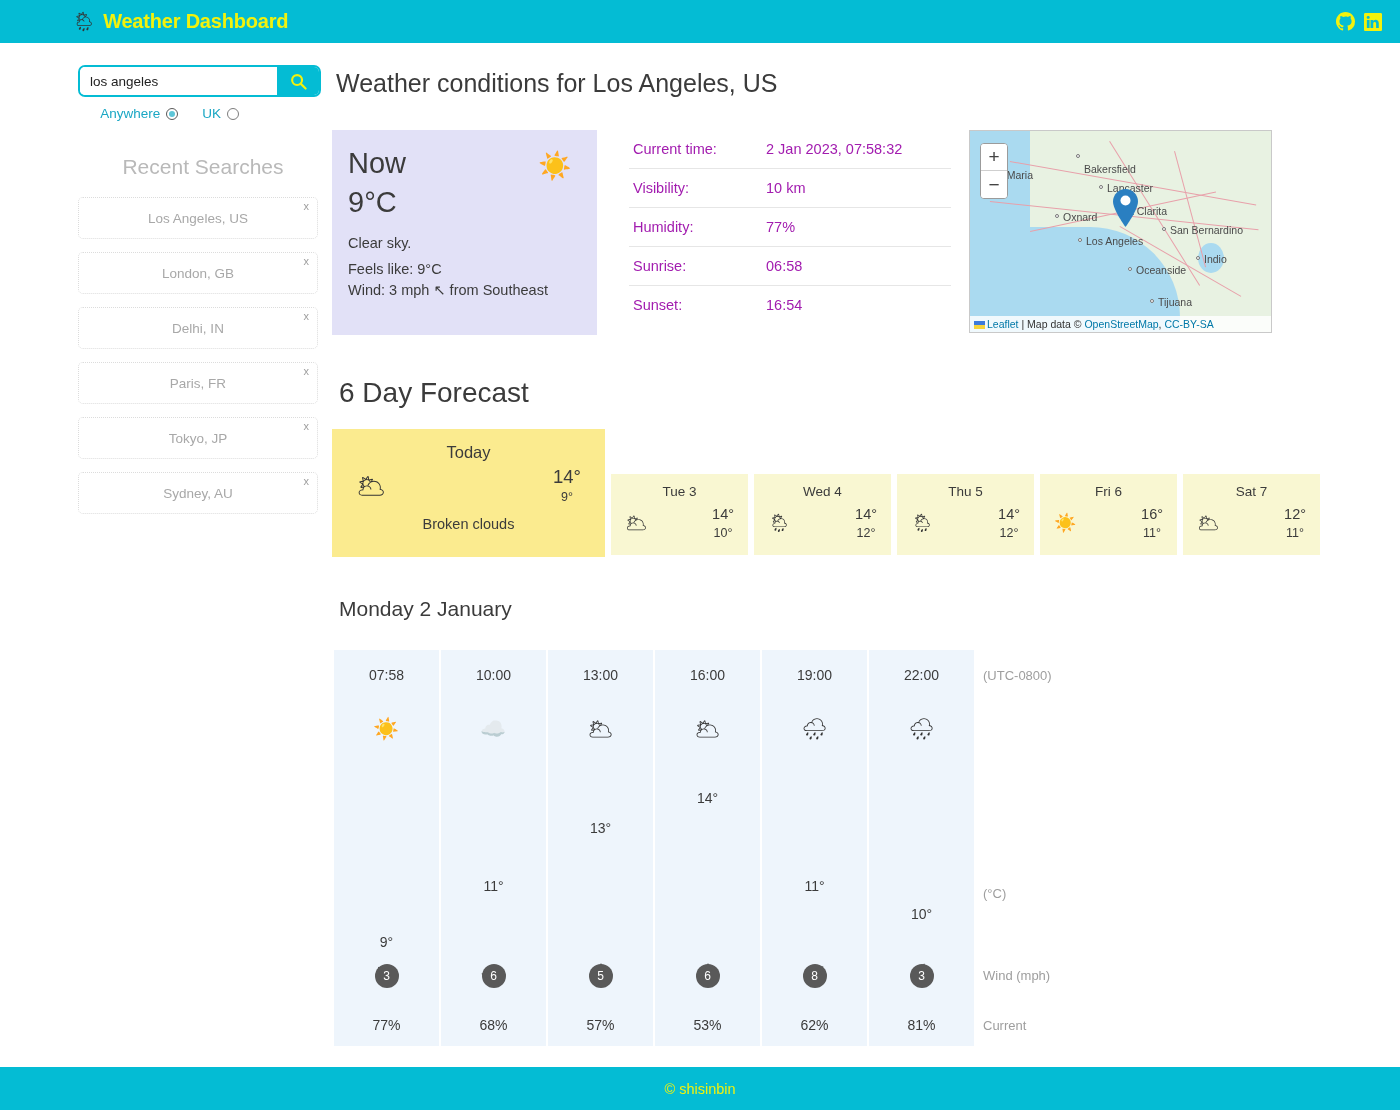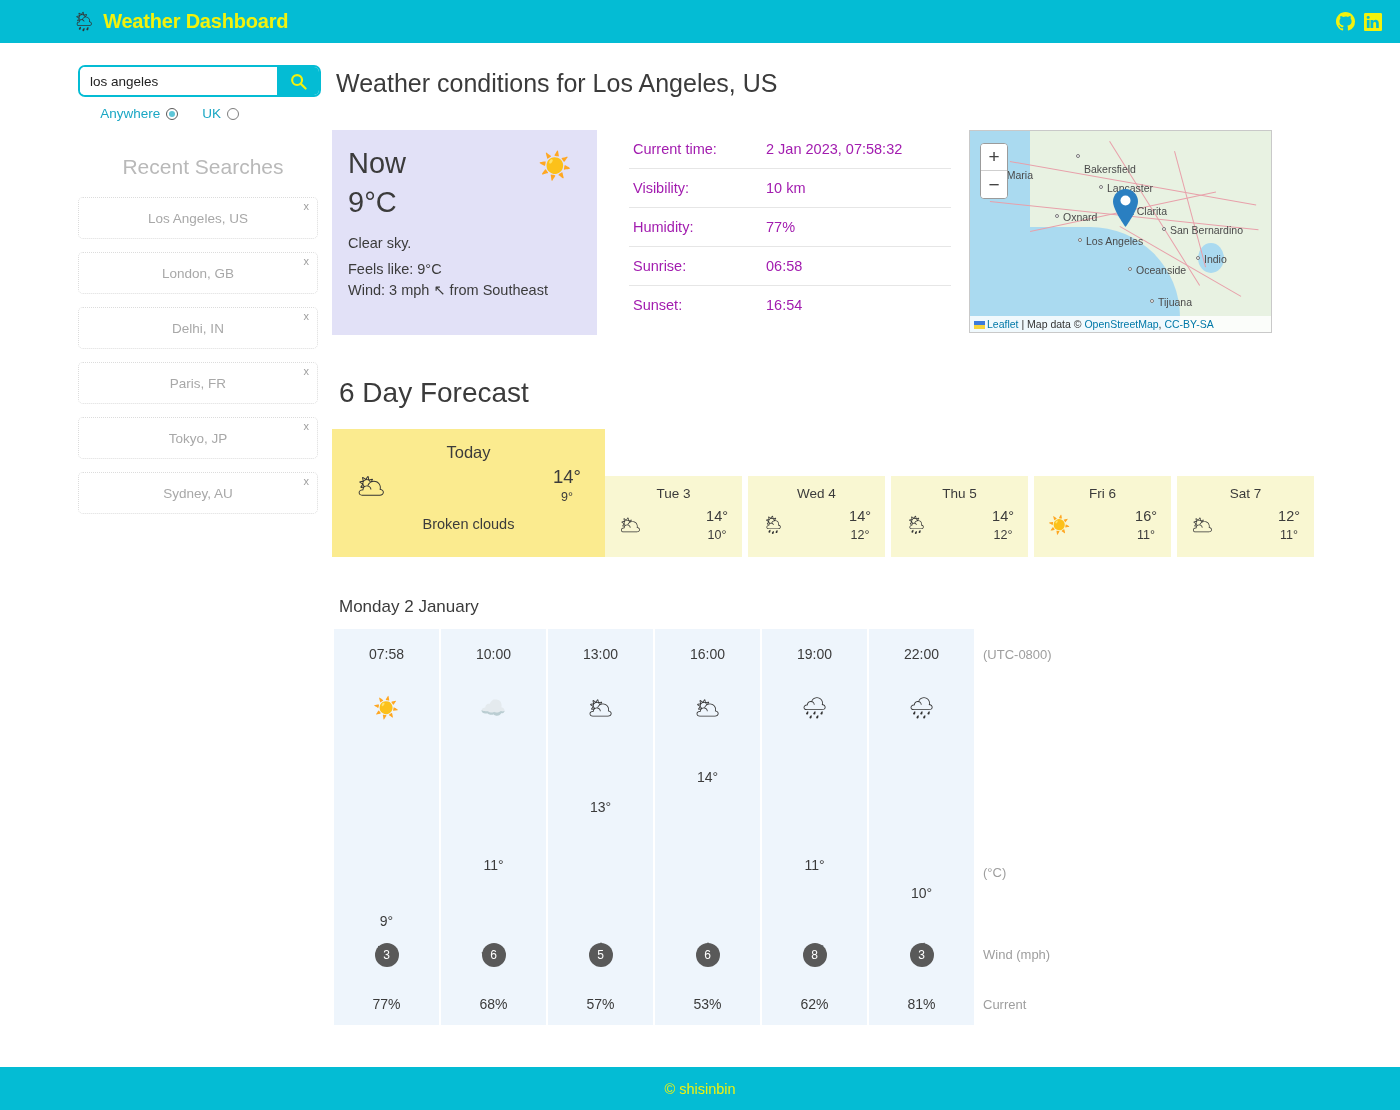--- a/index.html
+++ b/index.html
@@ -90,22 +90,22 @@
   
   .page-title {
     font-size:25px; font-weight:normal; color:#3b3b3b;
     margin:8px 0 32px 4px;
   }
   .section-title {
     font-size:28px; font-weight:normal; color:#3b3b3b;
     margin:42px 0 20px 7px;
   }
   .sub-title {
-    font-size:17px; font-weight:normal; color:#3b3b3b;
-    margin:40px 0 12px 7px;
+    font-size:21px; font-weight:normal; color:#3b3b3b;
+    margin:40px 0 29px 7px;
   }
 
   
   .current-row { display:flex; gap:10px; align-items:flex-start; }
 
   .now-card {
     width:265px; height:205px; background:#e2e1f7;
     padding:18px 18px 0 16px; position:relative;
   }
   .now-label { font-size:29px; color:#3b3b3b; line-height:1.05; }
@@ -162,21 +162,21 @@
     color:#333; padding:2px 4px; z-index:7; white-space:nowrap;
   }
   .map-attrib a { color:#0078a8; text-decoration:none; }
   .ua-flag {
     display:inline-block; width:11px; height:8px; vertical-align:-1px;
     background:linear-gradient(#3b7bdc 0 50%, #f4d43c 50% 100%);
     margin-right:2px;
   }
 
   
-  .forecast-row { display:flex; align-items:flex-end; }
+  .forecast-row { display:flex; gap:6px; align-items:flex-start; }
   .fc-today {
     width:273px; height:128px; background:#fbeb8f;
     padding:14px 10px 0 10px; position:relative; flex-shrink:0;
   }
   .fc-today-day {
     text-align:center; font-size:16.5px; color:#3b3b3b; margin-bottom:4px;
   }
   .fc-today-mid { display:flex; align-items:center; padding:0 14px; }
   .fc-today-icon { font-size:24px; }
   .fc-today-temps { margin-left:auto; text-align:center; }

